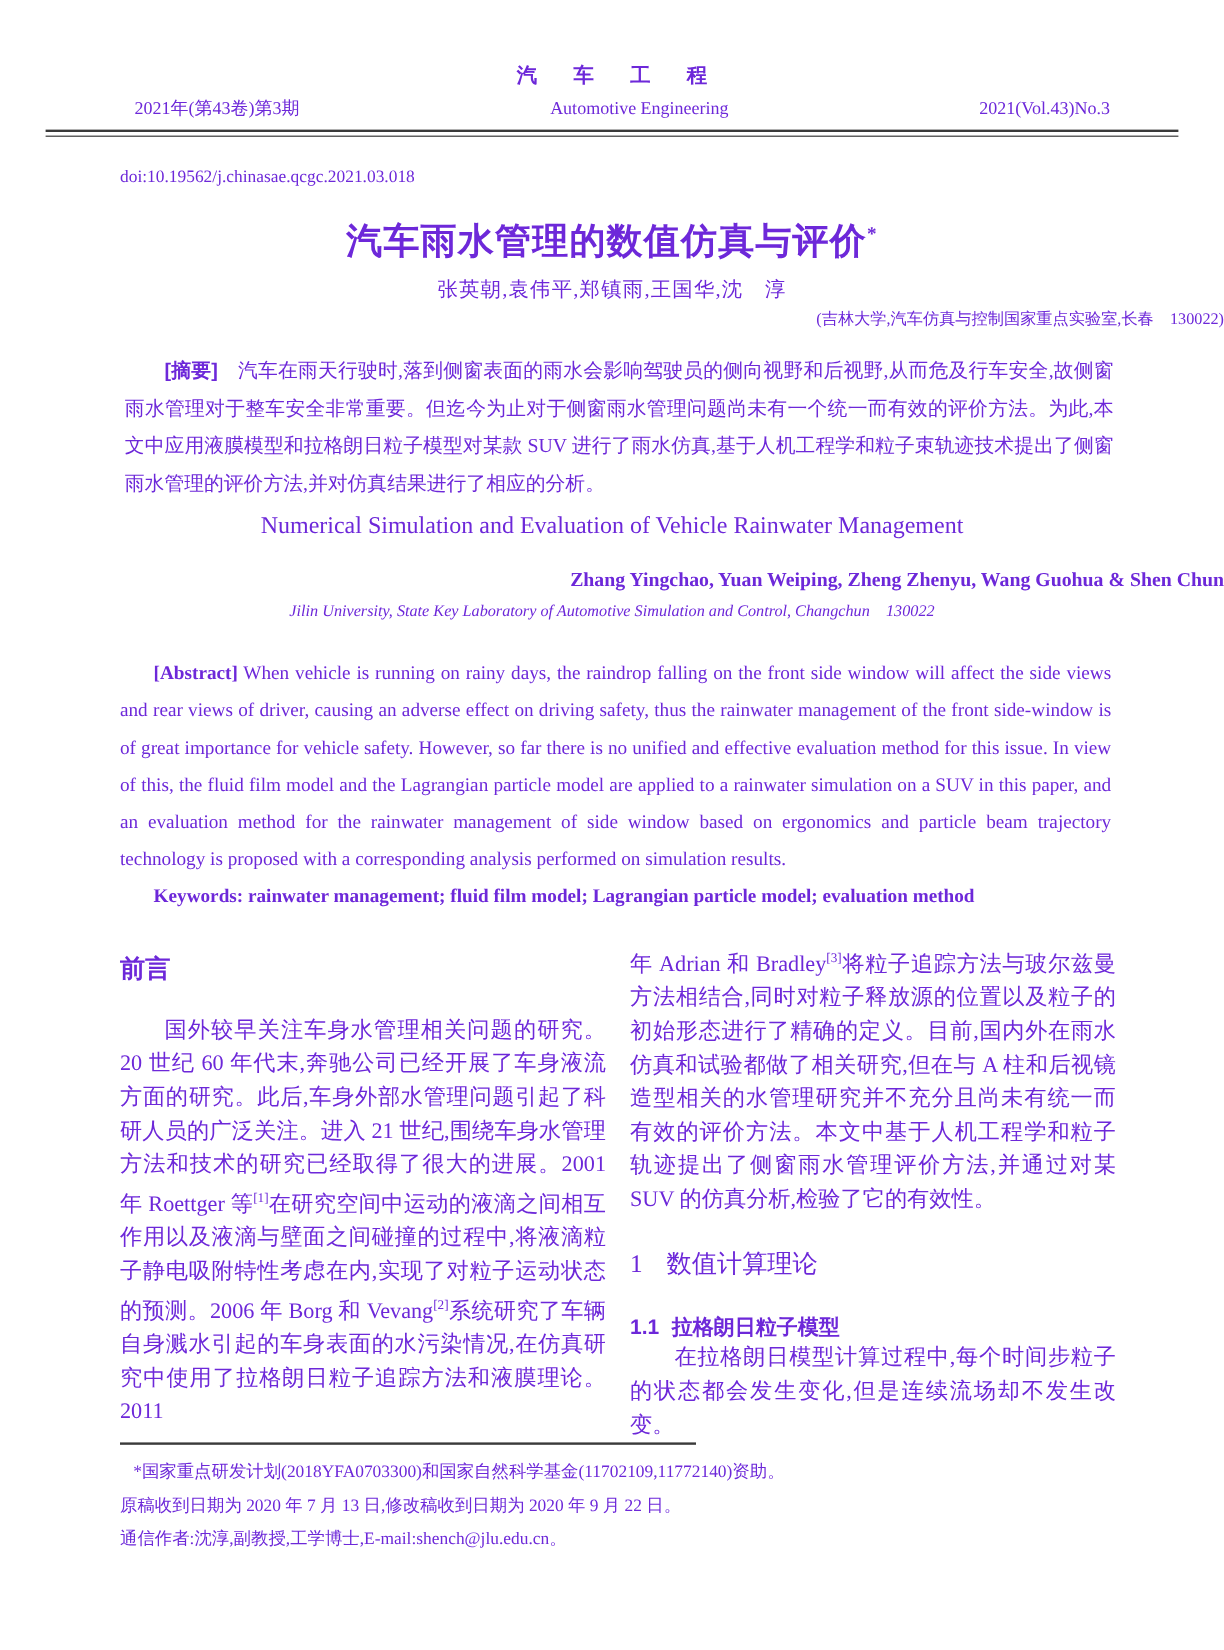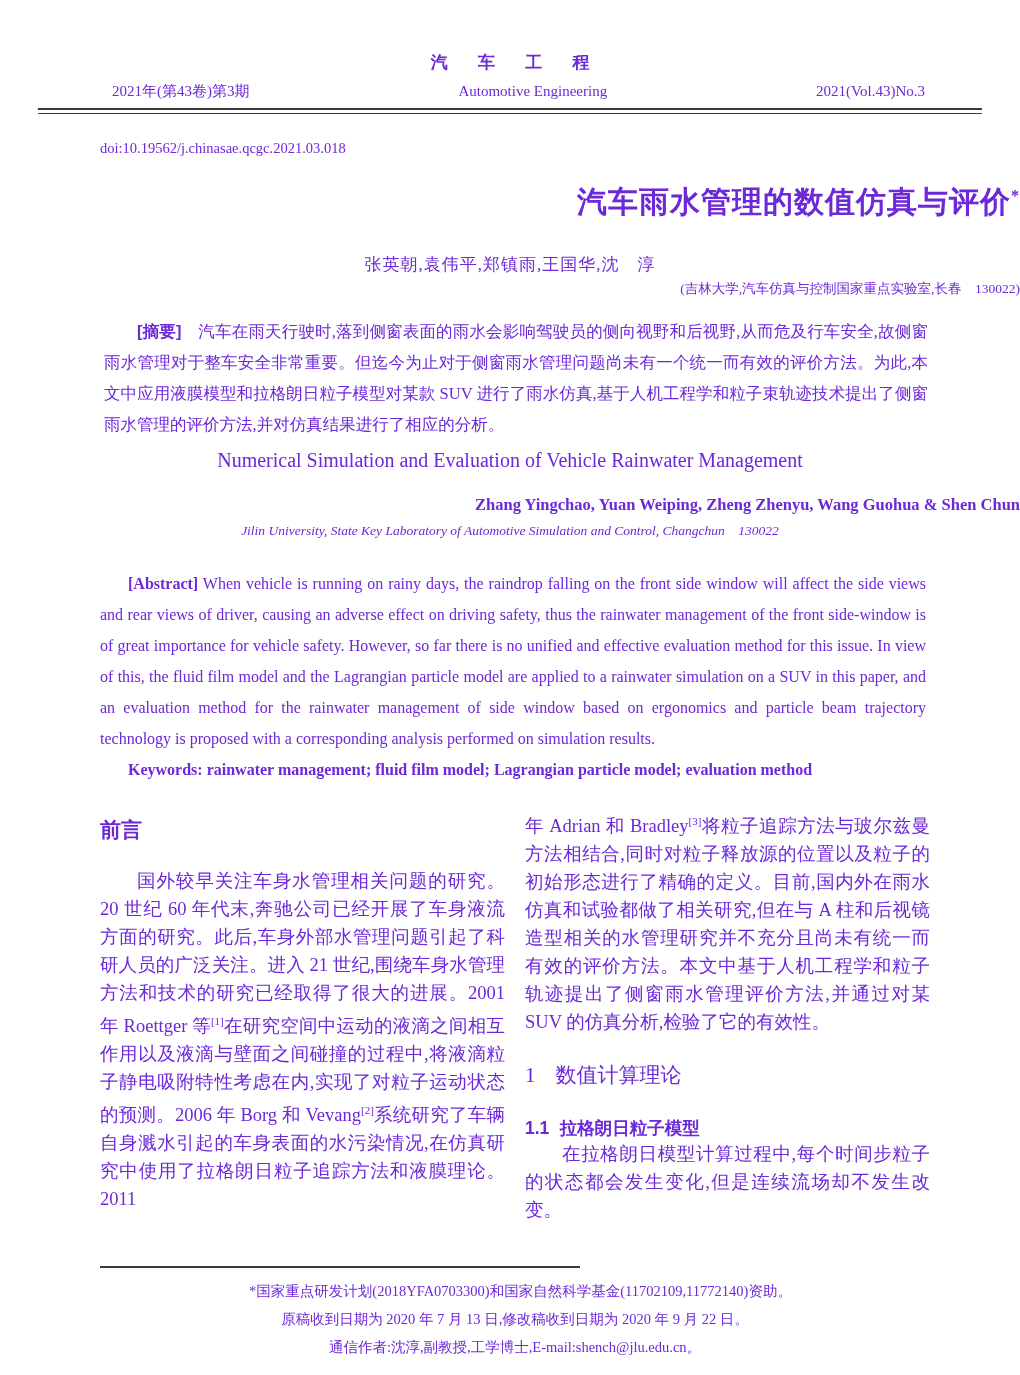--- a/index.html
+++ b/index.html
@@ -21,23 +21,23 @@
     display:flex;justify-content:space-between;align-items:baseline;
     margin:7px 95px 0 112px;
     font-size:15px;line-height:20px;
   }
   .header-rule{
     margin:7px 38px 0 38px;height:3px;
     border-top:2px solid #3a3a3a;border-bottom:1px solid #3a3a3a;
   }
   .doi-line{margin:25px 0 0 100px;font-size:14.5px;line-height:18px;}
   
-  .title-cn{margin-top:18px;text-align:right;font-size:30px;line-height:42px;font-weight:600;letter-spacing:1px;}
+  .title-cn{margin-top:18px;text-align:center;font-size:30px;line-height:42px;font-weight:600;letter-spacing:1px;}
   .title-cn sup{font-size:16px;}
-  .authors-cn{margin-top:31px;text-align:center;font-size:17px;line-height:22px;letter-spacing:1px;}
+  .authors-cn{margin-top:8px;text-align:center;font-size:17px;line-height:22px;letter-spacing:1px;}
   .affil-cn{margin-top:4px;text-align:right;font-size:13.5px;line-height:18px;}
   
   .abstract-cn{
     margin:18px 92px 0 104px;
     font-size:16.5px;line-height:31px;
     text-align:justify;text-indent:2em;
   }
   .abstract-cn .ab-label{font-weight:bold;font-family:"Liberation Sans","DejaVu Sans",sans-serif;}
   .kw-cn{
     margin:0 92px 0 104px;
@@ -74,21 +74,21 @@
   .body-para sup{font-size:11px;}
   .sec1-heading{margin-top:24px;font-size:21px;line-height:30px;}
   .sec1-heading .sec-num{margin-right:0.95em;}
   .sec11-heading{
     margin-top:26px;font-size:17.5px;line-height:24px;font-weight:bold;
     font-family:"Liberation Sans","DejaVu Sans",sans-serif;
   }
   .sec11-heading .sec-num{margin-right:0.6em;}
   .sec11-para{margin-top:0;}
   
-  .footnote{position:absolute;left:100px;right:90px;top:1266px;text-align:center;}
+  .footnote{position:absolute;left:100px;right:90px;top:1202px;}
   .footnote-rule{width:480px;border-top:2px solid #3a3a3a;margin-bottom:9px;}
   .fn-line{font-size:14.5px;line-height:28px;}
   .fn-funding{padding-left:11px;}
 </style>
 </head>
 <body>
 
 <div class="page">
 
   <div class="journal-cn">汽 车 工 程</div>

